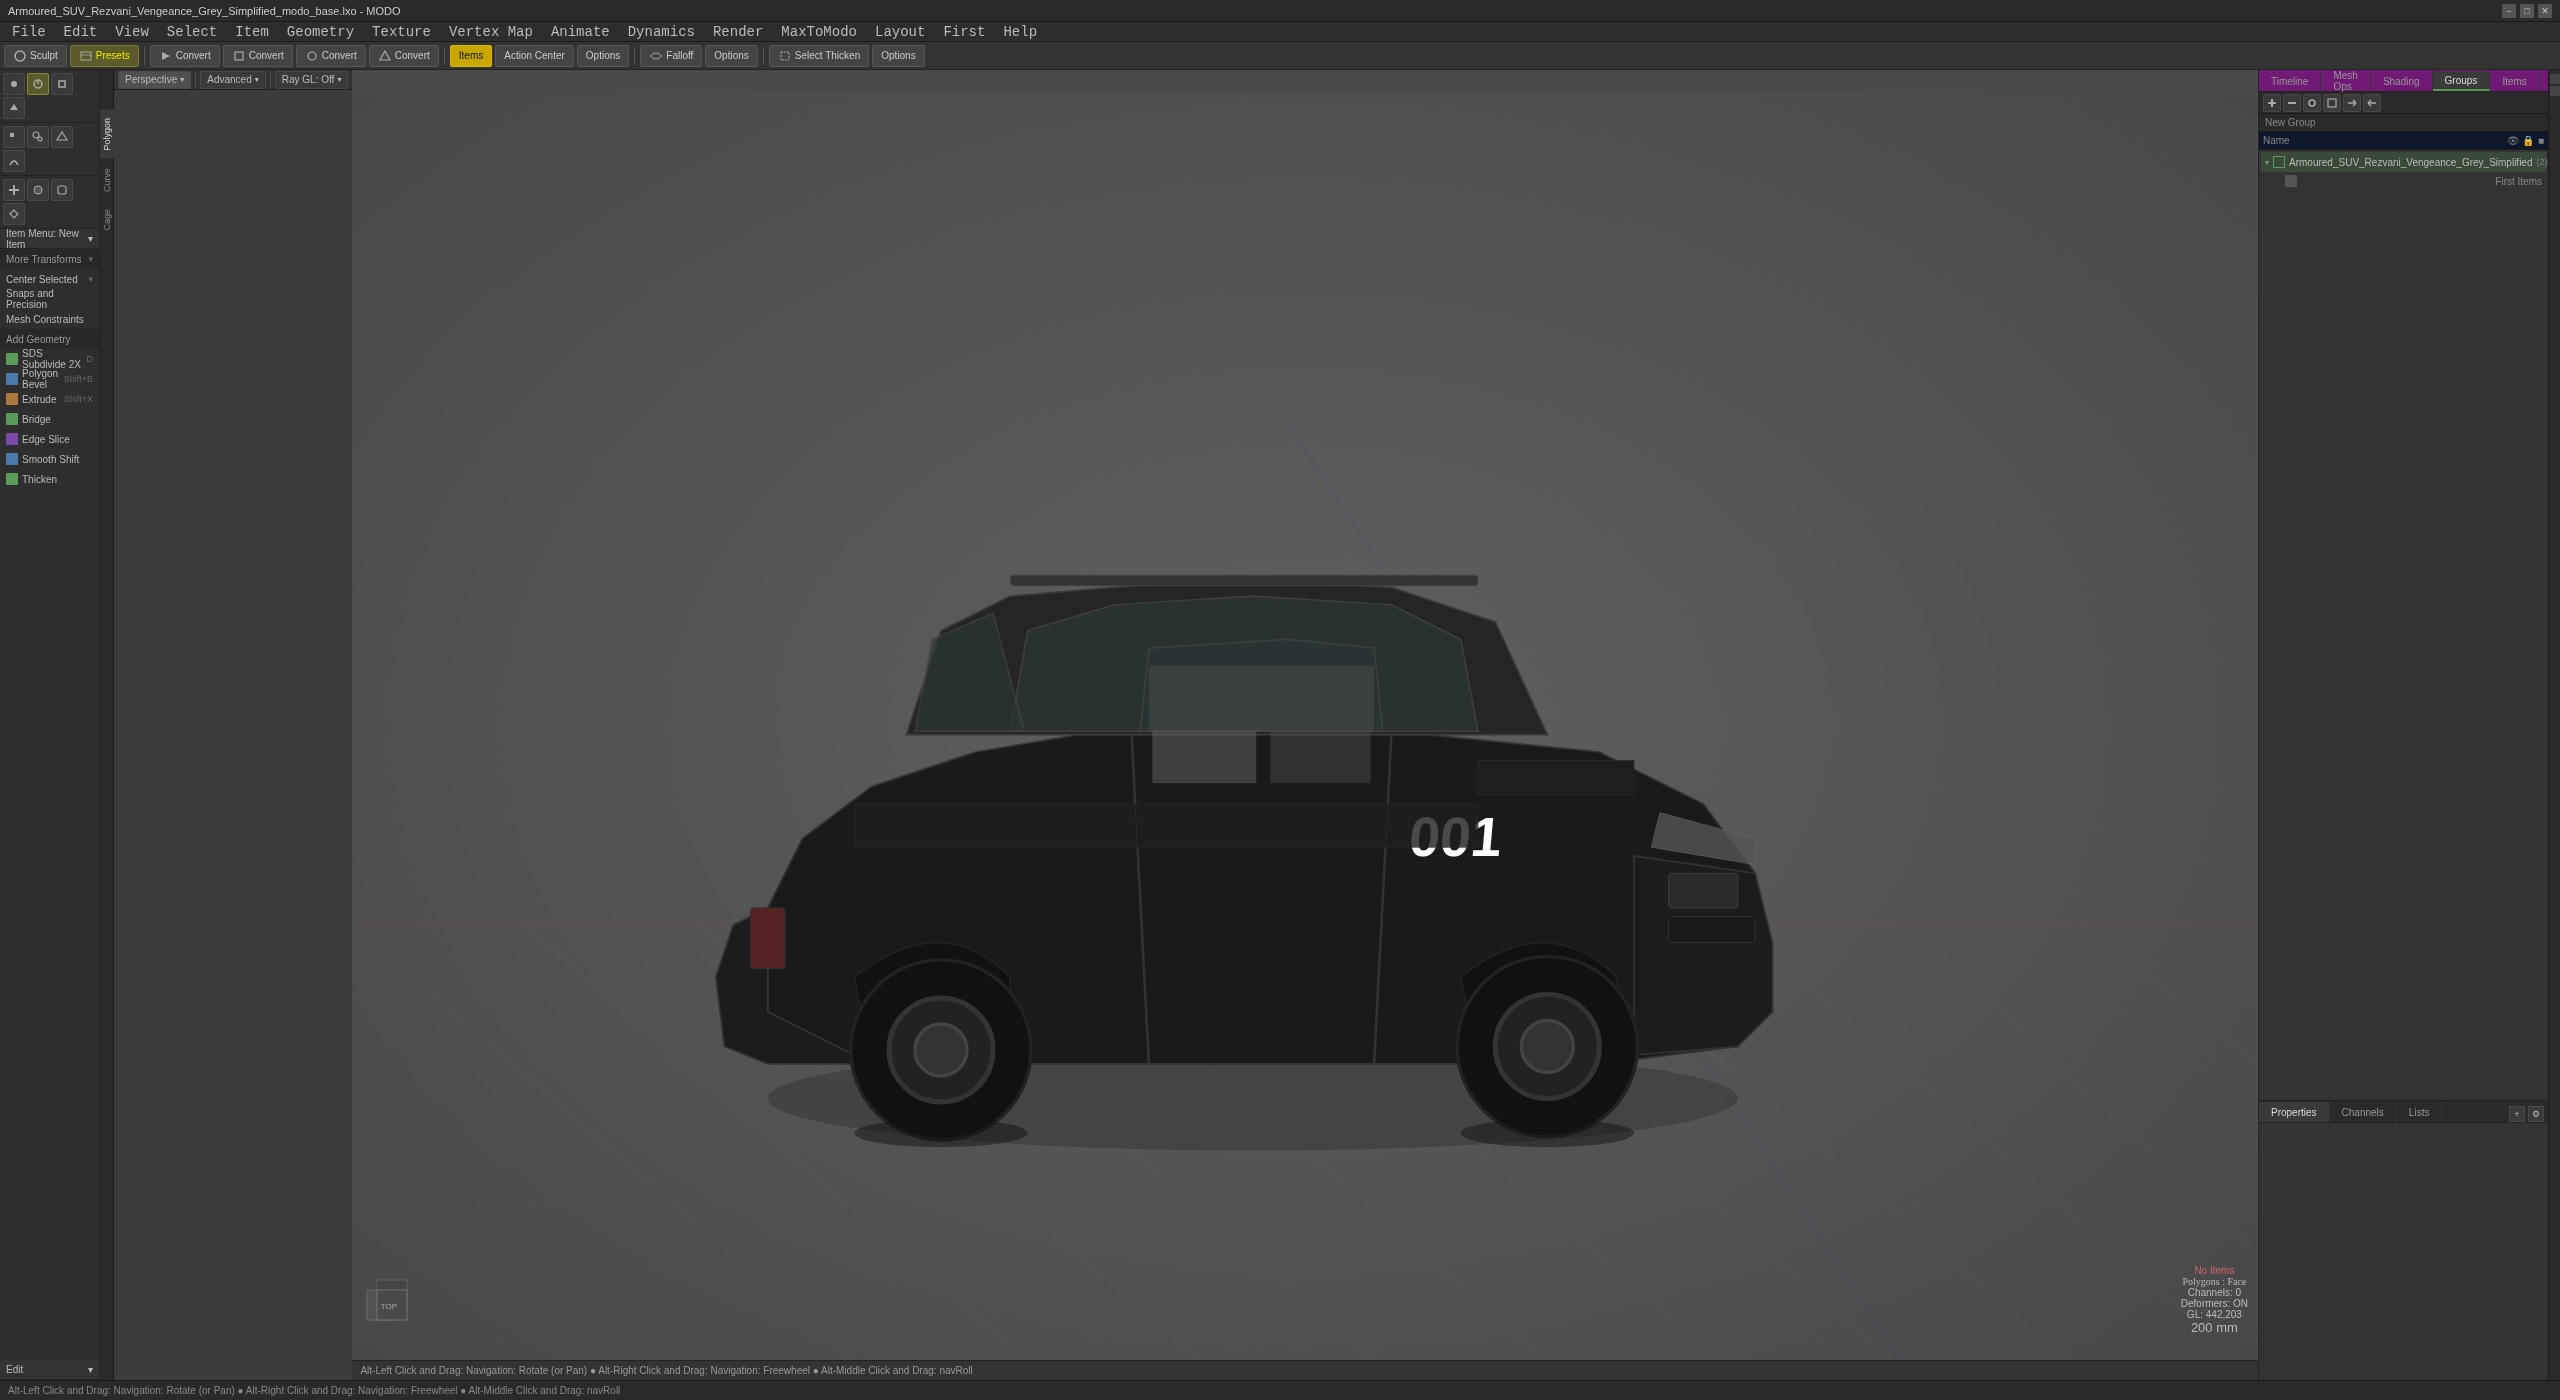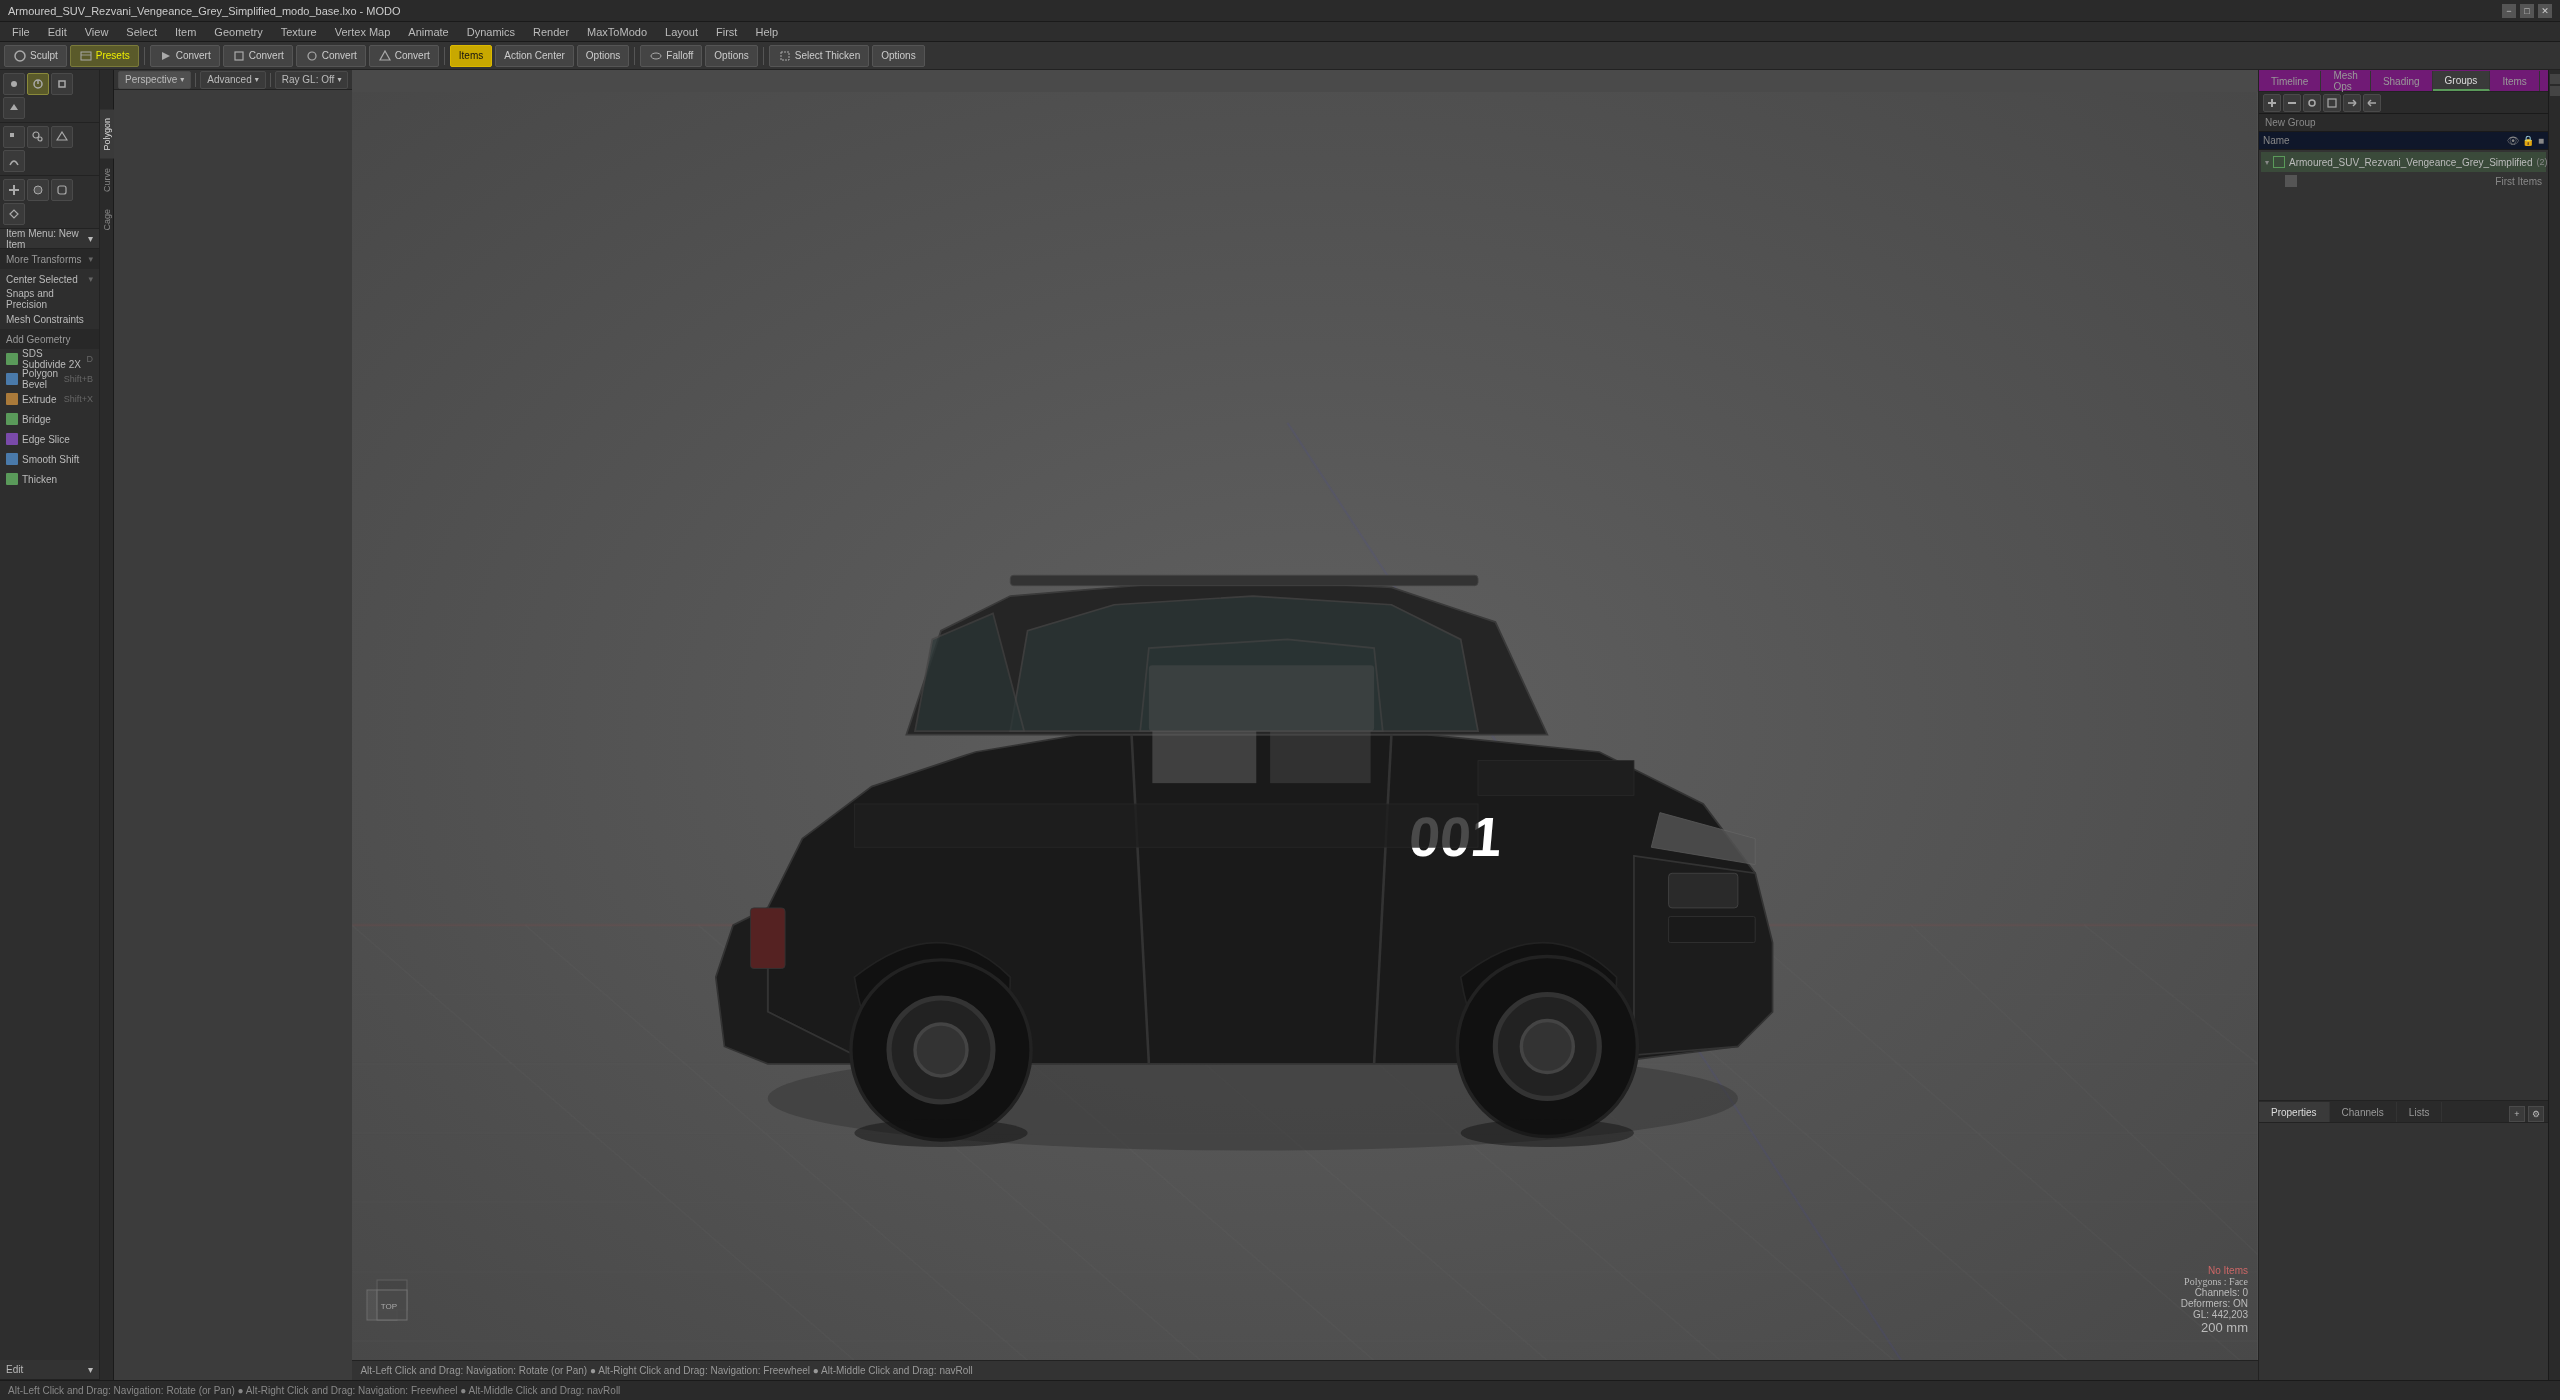--- a/index.html
+++ b/index.html
@@ -46,24 +46,25 @@
       height: 20px;
       background: #2d2d2d;
       display: flex;
       align-items: center;
       padding: 0 4px;
       gap: 2px;
       border-bottom: 1px solid #1a1a1a;
     }
     .menu-item {
       padding: 1px 8px;
-      font-size: 11px;
+      font-size: 14px;
       color: #bbb;
       cursor: pointer;
       border-radius: 2px;
+      font-family: Liberation Mono, monospace;
     }
 
     
     #toolbar {
       height: 28px;
       background: #333;
       display: flex;
       align-items: center;
       padding: 0 4px;
       gap: 3px;
@@ -194,21 +195,21 @@
       right: 0;
       bottom: 20px;
       background: #5a5a5a;
       overflow: hidden;
     }
 
     #viewport-info {
       position: absolute;
       bottom: 25px;
       right: 10px;
-      text-align: right;
+      text-align: center;
       font-size: 10px;
       color: #bbb;
     }
 
     
     #viewport-bottom-bar {
       position: absolute;
       bottom: 0;
       left: 0;
       right: 0;

